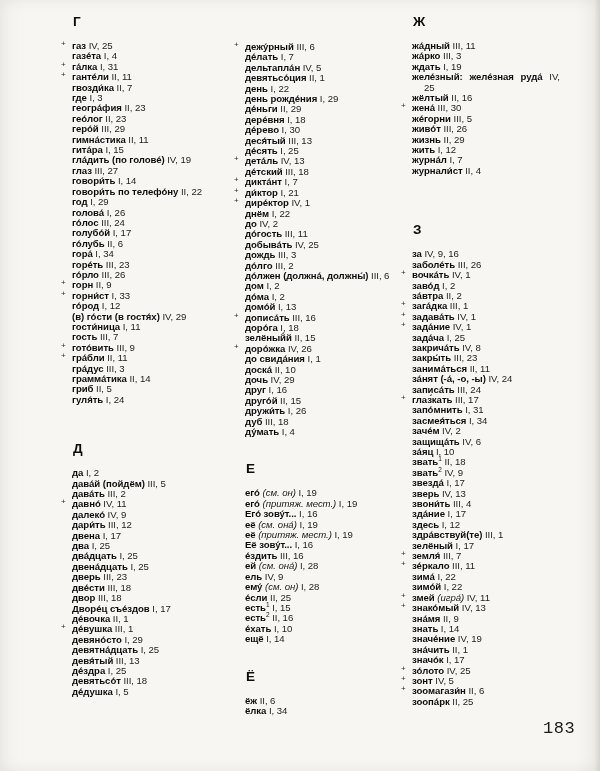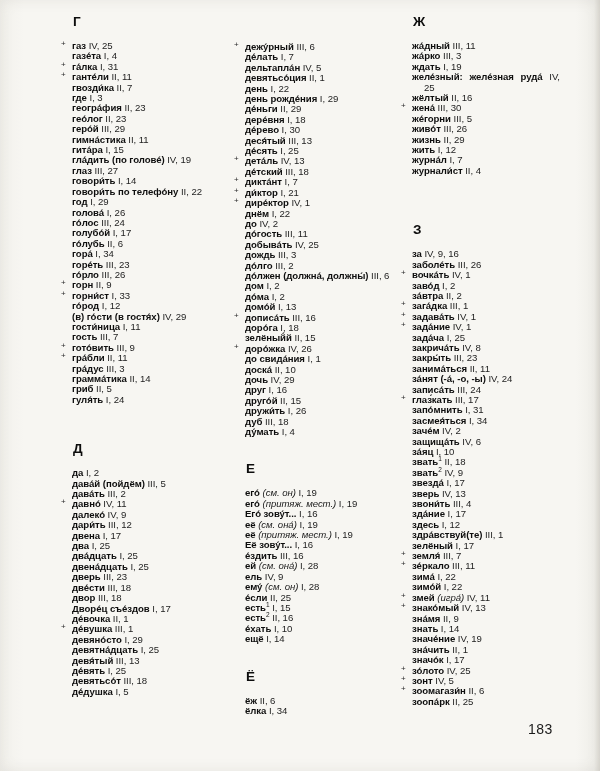--- a/index.html
+++ b/index.html
@@ -37,22 +37,22 @@
   .word{font-weight:700;color:#0e0e0e;}
   .note{font-style:italic;font-weight:400;color:#1c1c1c;}
   .ref{font-weight:400;color:#232323;}
   .mk{
     position:absolute;left:-11px;top:-1px;
     font-size:8px;line-height:8px;font-weight:400;color:#2a2a2a;
     text-indent:0;
   }
   .sup{font-size:6.5px;line-height:0;vertical-align:4px;font-weight:400;}
   .page-number{
-    position:absolute;left:528px;top:723px;
-    font-size:14px;line-height:12px;color:#1a1a1a;letter-spacing:.5px;
+    position:absolute;left:543px;top:723px;
+    font-size:17px;line-height:12px;color:#1a1a1a;letter-spacing:.5px;font-family:Liberation Mono, monospace;
   }
 </style>
 </head>
 <body>
 
 <div class="page">
   <div class="col" id="col1">
       <section>
         <div class="sec-header">Г</div>
         <div class="entry"><span class="mk">+</span><span class="word">газ</span><span class="ref"> IV, 25</span></div>
@@ -105,21 +105,21 @@
         <div class="entry"><span class="word">двена́дцать</span><span class="ref"> I, 25</span></div>
         <div class="entry"><span class="word">дверь</span><span class="ref"> III, 23</span></div>
         <div class="entry"><span class="word">две́сти</span><span class="ref"> III, 18</span></div>
         <div class="entry"><span class="word">двор</span><span class="ref"> III, 18</span></div>
         <div class="entry"><span class="word">Дворе́ц съе́здов</span><span class="ref"> I, 17</span></div>
         <div class="entry"><span class="word">де́вочка</span><span class="ref"> II, 1</span></div>
         <div class="entry"><span class="mk">+</span><span class="word">де́вушка</span><span class="ref"> III, 1</span></div>
         <div class="entry"><span class="word">девяно́сто</span><span class="ref"> I, 29</span></div>
         <div class="entry"><span class="word">девятна́дцать</span><span class="ref"> I, 25</span></div>
         <div class="entry"><span class="word">девя́тый</span><span class="ref"> III, 13</span></div>
-        <div class="entry"><span class="word">де́вять</span><span class="ref"> I, 25</span></div>
+        <div class="entry"><span class="word">де́здра</span><span class="ref"> I, 25</span></div>
         <div class="entry"><span class="word">девятьсо́т</span><span class="ref"> III, 18</span></div>
         <div class="entry"><span class="word">де́душка</span><span class="ref"> I, 5</span></div>
       </section>
     </div>
   <div class="col" id="col2">
       <section>
         <div class="entry"><span class="mk">+</span><span class="word">дежу́рный</span><span class="ref"> III, 6</span></div>
         <div class="entry"><span class="word">де́лать</span><span class="ref"> I, 7</span></div>
         <div class="entry"><span class="word">дельтапла́н</span><span class="ref"> IV, 5</span></div>
         <div class="entry"><span class="word">девятьсо́ция</span><span class="ref"> II, 1</span></div>

